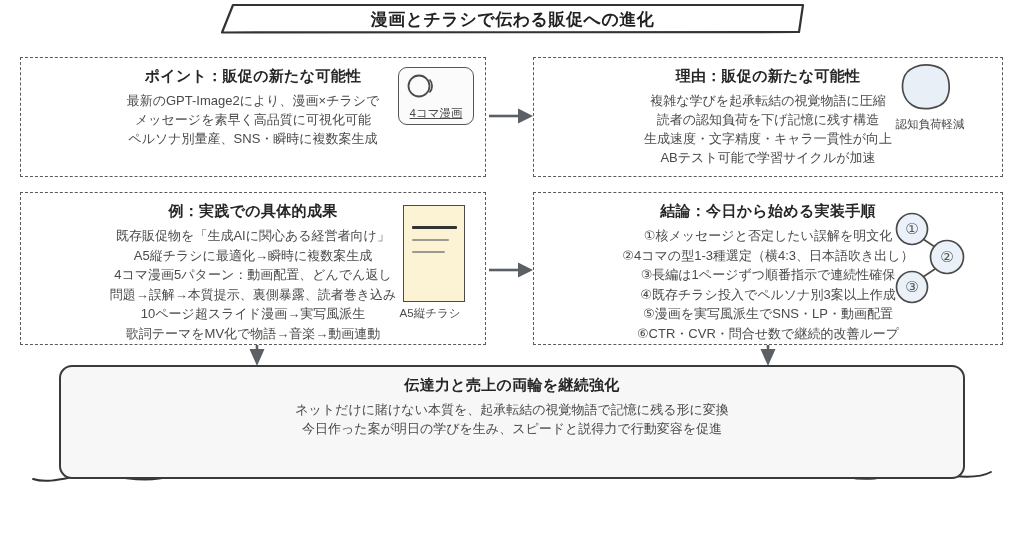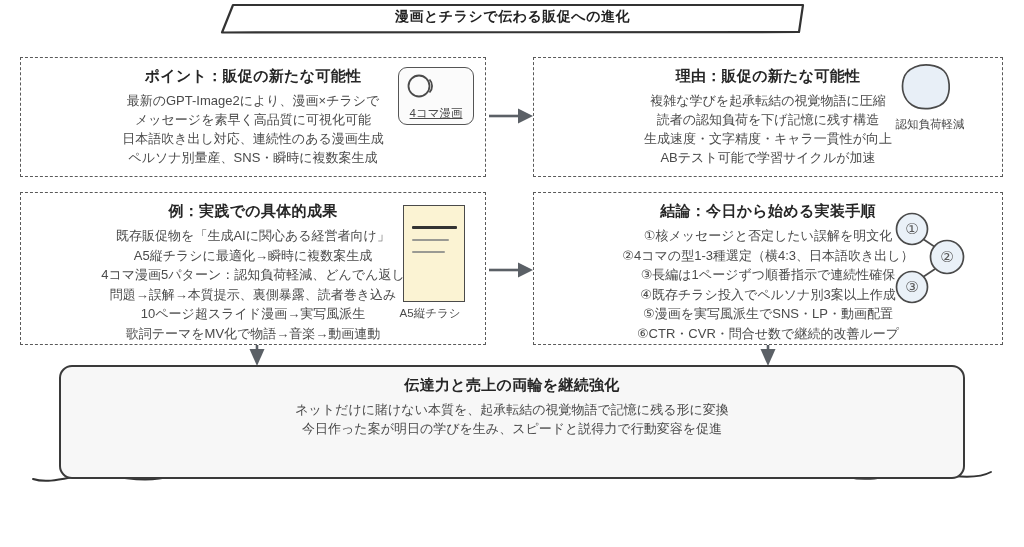--- a/index.html
+++ b/index.html
@@ -3,21 +3,21 @@
 <meta charset="utf-8">
 <style>
   html,body{margin:0;padding:0;background:#ffffff;}
   .canvas{
     position:relative;width:1024px;height:547px;background:#fff;overflow:hidden;
     font-family:"Liberation Sans","DejaVu Sans",sans-serif;color:#2b2b2b;
   }
   .layer{position:absolute;left:0;top:0;width:1024px;height:547px;pointer-events:none;}
   .title-text{
     position:absolute;left:222px;top:8px;width:581px;height:24px;
-    text-align:center;font-size:14px;font-weight:bold;letter-spacing:.5px;color:#222;
+    text-align:center;font-size:17px;font-weight:bold;letter-spacing:.5px;color:#222;
   }
   .quad{
     position:absolute;border:1.6px dashed #5a5a5a;background:#fff;box-sizing:border-box;
     padding:9px 13px;
     text-align:center;
   }
   .q1{left:20px;top:57px;width:466px;height:120px;}
   .q2{left:533px;top:57px;width:470px;height:120px;}
   .q3{left:20px;top:192px;width:466px;height:153px;}
   .q4{left:533px;top:192px;width:470px;height:153px;}
@@ -90,41 +90,40 @@
     <path d="M849,477 C875,484 906,469 936,474 C958,477 978,479 991,472" fill="none" stroke="#333" stroke-width="1.9" stroke-linecap="round"></path>
   </svg>
 
   <div class="title-text">漫画とチラシで伝わる販促への進化</div>
 
   <section class="quad q1">
     <h2 class="qh">ポイント：販促の新たな可能性</h2>
     <div class="qlines">
       <div>最新のGPT-Image2により、漫画×チラシで</div>
       <div>メッセージを素早く高品質に可視化可能</div>
-      <div>日本語吹き出し対応、連続性のある漫画生成</div>
       <div>ペルソナ別量産、SNS・瞬時に複数案生成</div>
     </div>
   </section>
 
   <section class="quad q2">
     <h2 class="qh">理由：販促の新たな可能性</h2>
     <div class="qlines">
       <div>複雑な学びを起承転結の視覚物語に圧縮</div>
       <div>読者の認知負荷を下げ記憶に残す構造</div>
       <div>生成速度・文字精度・キャラ一貫性が向上</div>
       <div>ABテスト可能で学習サイクルが加速</div>
     </div>
   </section>
 
   <section class="quad q3">
     <h2 class="qh">例：実践での具体的成果</h2>
     <div class="qlines">
       <div>既存販促物を「生成AIに関心ある経営者向け」</div>
       <div>A5縦チラシに最適化→瞬時に複数案生成</div>
-      <div>4コマ漫画5パターン：認知負荷軽減、どんでん返し</div>
+      <div>4コマ漫画5パターン：動画配置、どんでん返し</div>
       <div>問題→誤解→本質提示、裏側暴露、読者巻き込み</div>
       <div>10ページ超スライド漫画→実写風派生</div>
       <div>歌詞テーマをMV化で物語→音楽→動画連動</div>
     </div>
   </section>
 
   <section class="quad q4">
     <h2 class="qh">結論：今日から始める実装手順</h2>
     <div class="qlines">
       <div>①核メッセージと否定したい誤解を明文化</div>

